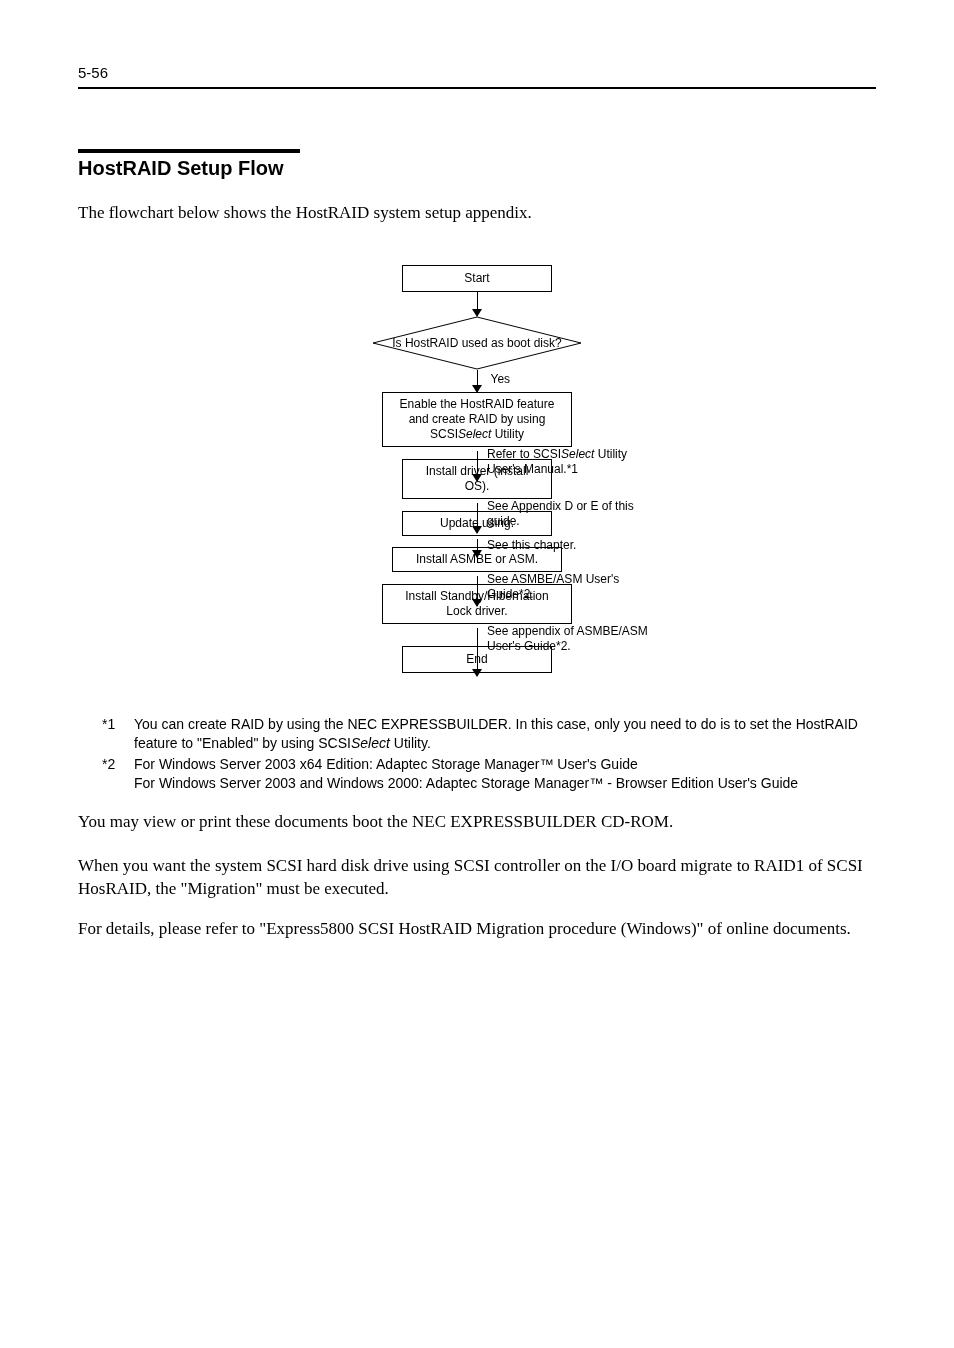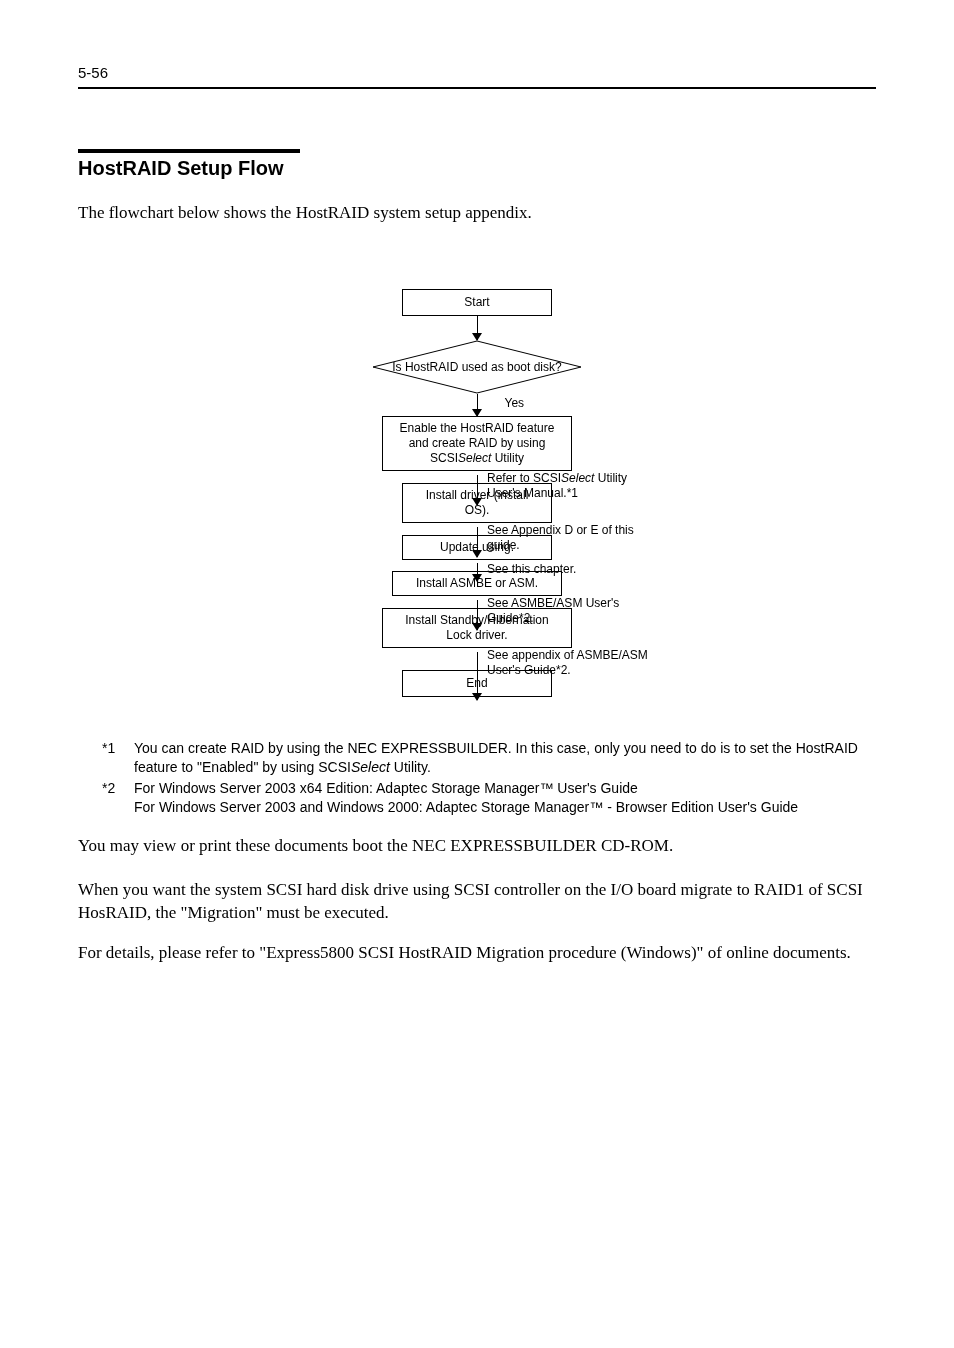--- a/index.html
+++ b/index.html
@@ -54,21 +54,20 @@
     display: flex;
     justify-content: center;
   }
   .flow {
     font-family: Arial, Helvetica, sans-serif;
     font-size: 12px;
     width: 360px;
     display: flex;
     flex-direction: column;
     align-items: center;
-    margin-top: 24px;
   }
   .fc-box {
     border: 1px solid #000;
     width: 170px;
     text-align: center;
     padding: 4px 16px;
     line-height: 1.25;
     box-sizing: border-box;
   }
   .fc-boot { width: 150px; padding: 5px 6px; }
@@ -114,21 +113,21 @@
   .side-note {
     align-self: flex-start;
     margin-left: 190px;
     width: 170px;
     font-size: 12px;
     line-height: 1.25;
     padding-bottom: 4px;
   }
   .label-yes {
     position: absolute;
-    left: 28px;
+    left: 14px;
     top: 2px;
     font-size: 12px;
   }
   .arrow-holder {
     position: relative;
   }
 
   
   .footnotes {
     margin-top: 42px;

